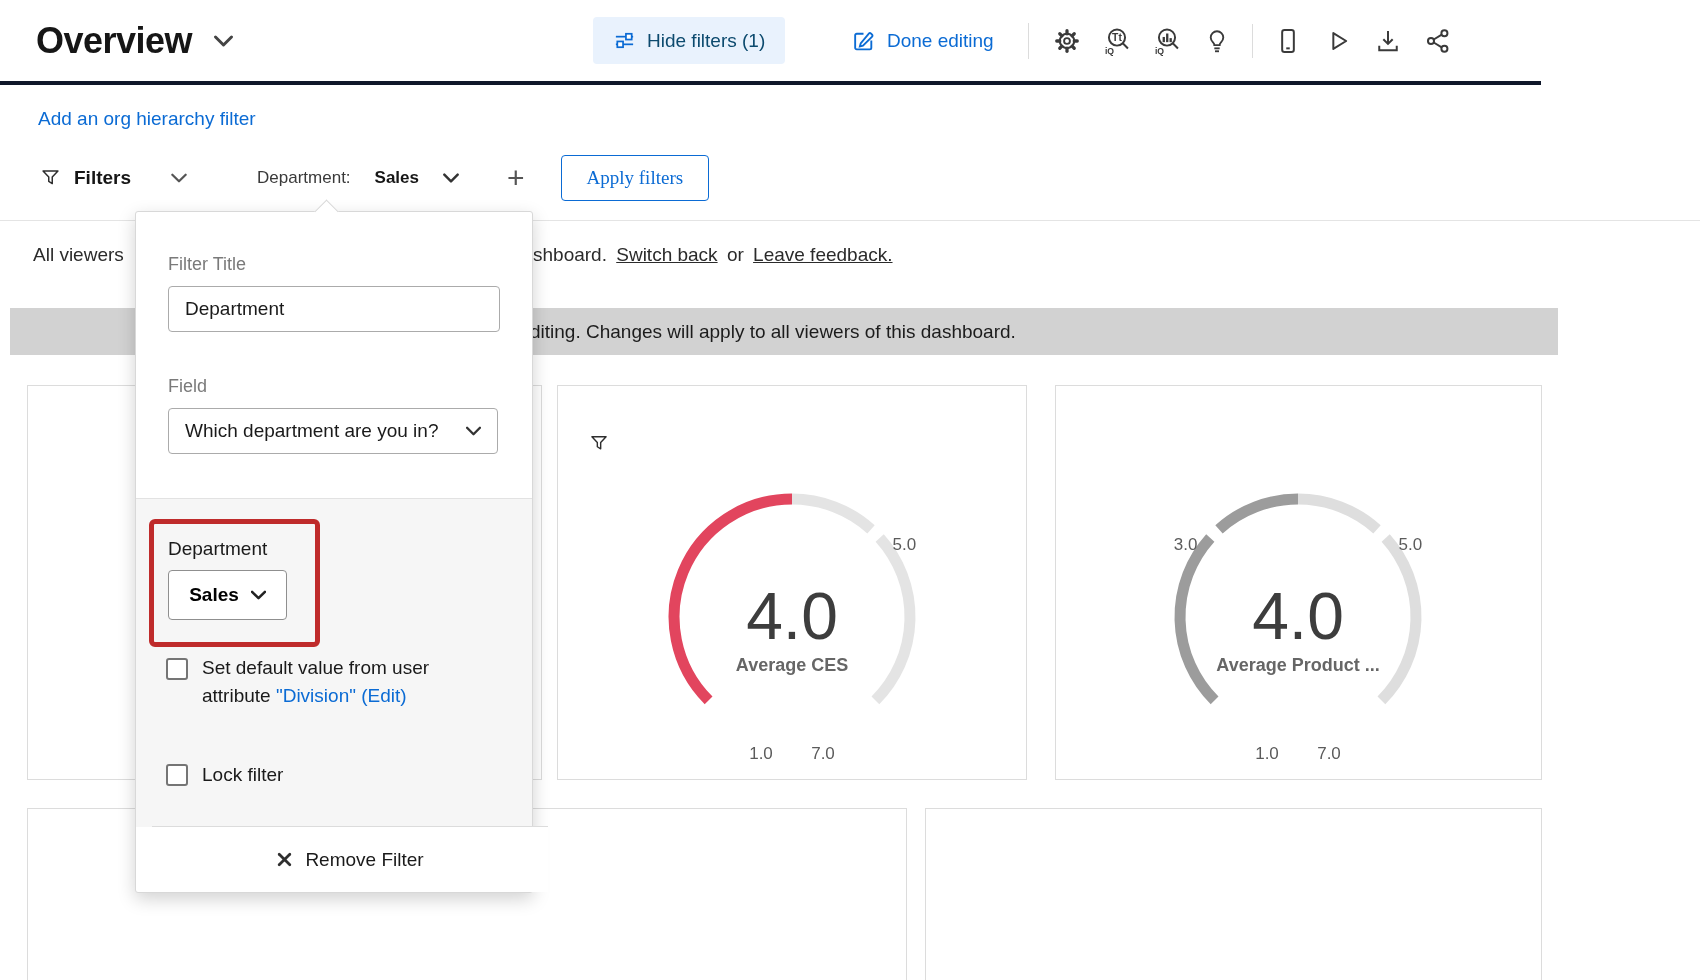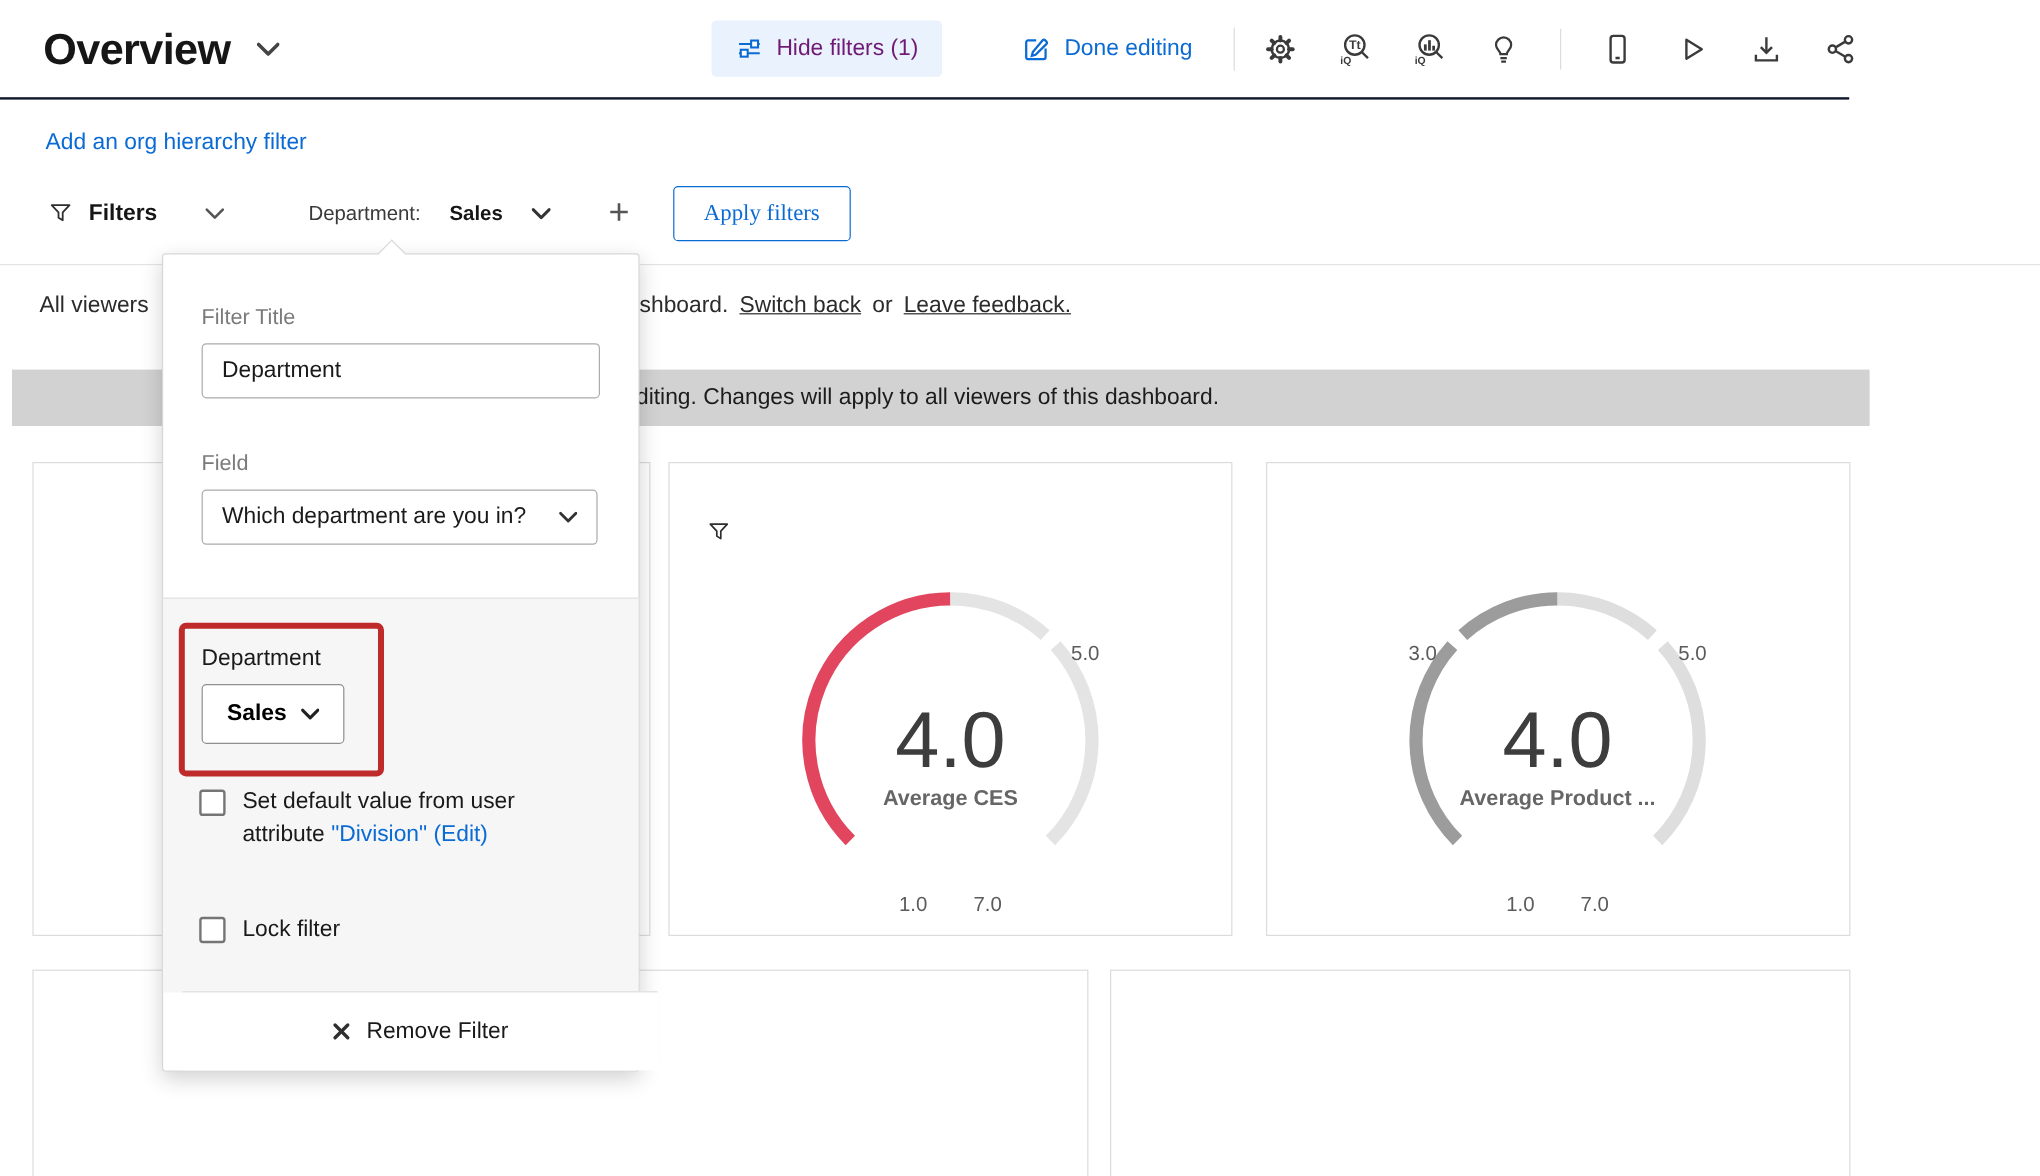--- a/index.html
+++ b/index.html
@@ -1,28 +1,28 @@
 <!DOCTYPE html>
 <html><head>
 <meta charset="utf-8">
 <style>
   html,body{margin:0;padding:0;}
   .page{position:relative;width:1700px;height:980px;overflow:hidden;background:#fff;
         font-family:"Liberation Sans","DejaVu Sans",sans-serif;color:#1a1a1a;}
 
   
-  .topbar{position:absolute;left:0;top:0;width:1541px;height:81px;background:#fff;border-bottom:2px solid #0f172a;}
+  .topbar{position:absolute;left:0;top:0;width:1541px;height:81px;background:#fff;border-bottom:4px solid #0f172a;}
   .title-wrap{position:absolute;left:36px;top:0;height:81px;display:flex;align-items:center;gap:22px;cursor:pointer;}
   .title-wrap h1{margin:0;font-size:36px;font-weight:600;color:#161616;letter-spacing:-0.5px;}
   .btn{display:flex;align-items:center;gap:11px;border:none;background:none;cursor:pointer;
        font-family:inherit;font-size:19px;}
-  .hide-filters{position:absolute;left:593px;top:17px;height:47px;padding:0 20px;background:#e9f2fd;border-radius:4px;color:#701a75;}
+  .hide-filters{position:absolute;left:593px;top:17px;height:47px;padding:0 20px;background:#e9f2fd;border-radius:4px;color:#0c4a6e;}
   .done-editing{position:absolute;left:845px;top:17px;height:47px;color:#0b6bd4;}
   .vdiv{position:absolute;width:1px;background:#dcdcdc;}
-  .iconrow{position:absolute;left:1052px;top:0;height:81px;display:flex;align-items:center;gap:32px;}
+  .iconrow{position:absolute;left:1052px;top:0;height:81px;display:flex;align-items:center;gap:20px;}
   .icon-btn{border:none;background:none;padding:0;cursor:pointer;display:flex;align-items:center;justify-content:center;width:30px;height:30px;}
   .iconrow .sep{width:1px;height:34px;background:#dcdcdc;}
 
   
   .org-link{position:absolute;left:38px;top:108px;font-size:19px;color:#0b6bd4;cursor:pointer;text-decoration:none;}
   .filters-row{position:absolute;left:40px;top:154px;height:47px;display:flex;align-items:center;}
   .filters-label{font-size:19px;font-weight:bold;color:#161616;margin-left:13px;}
   .filters-chev{margin-left:40px;color:#555;}
   .filter-chip{display:flex;align-items:center;gap:24px;margin-left:70px;font-size:17px;cursor:pointer;}
   .filter-chip .fname{color:#3a3a3a;}

